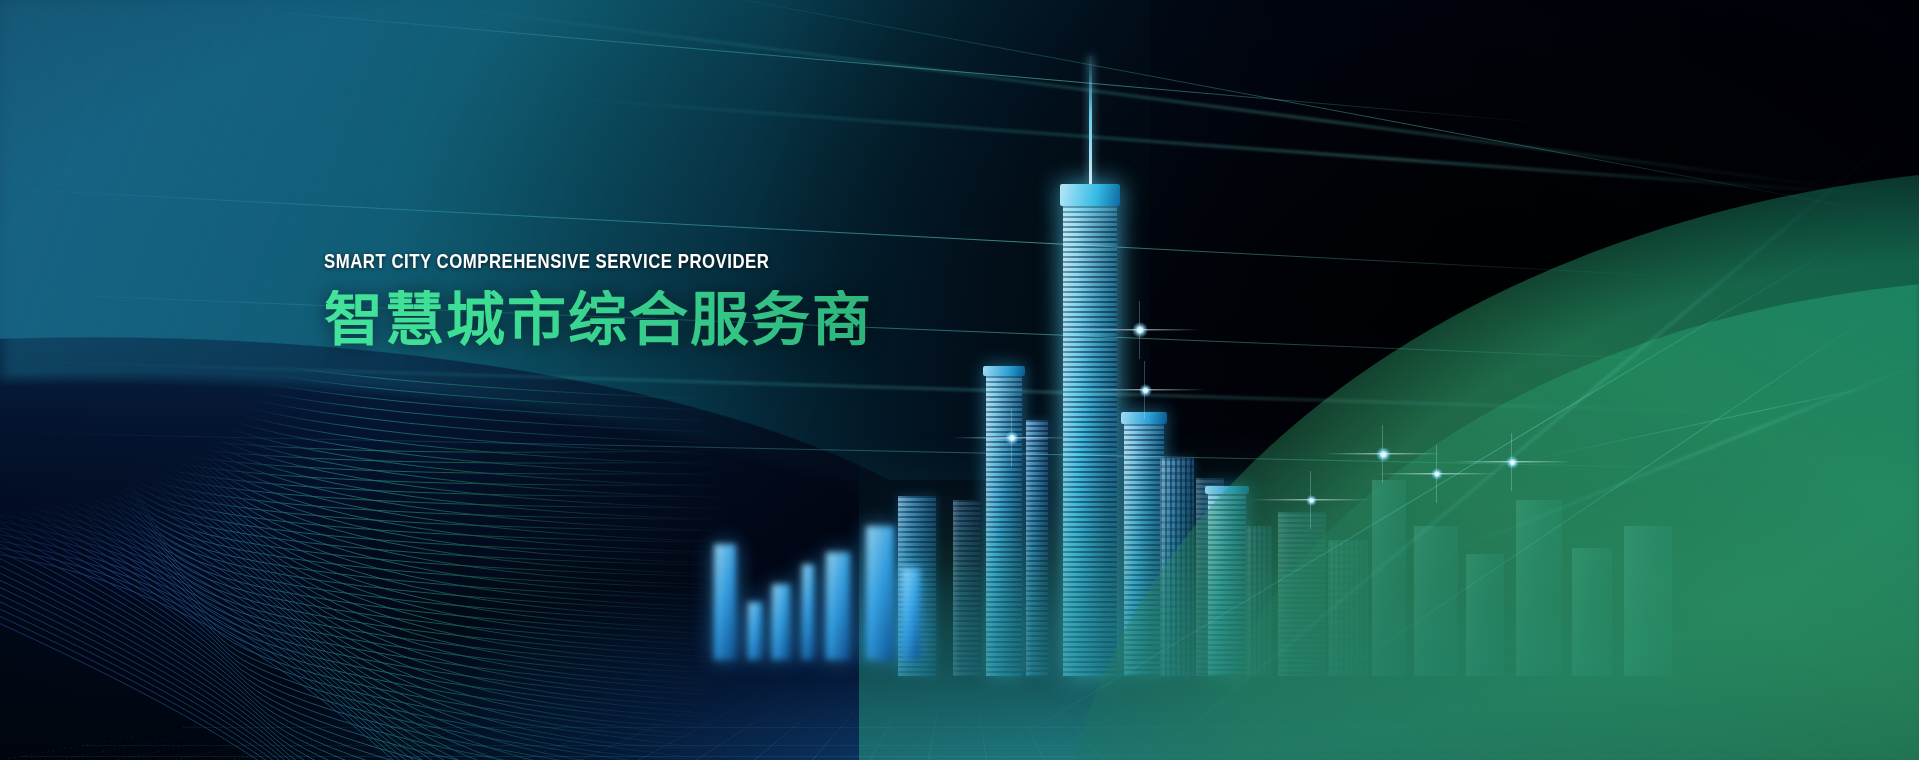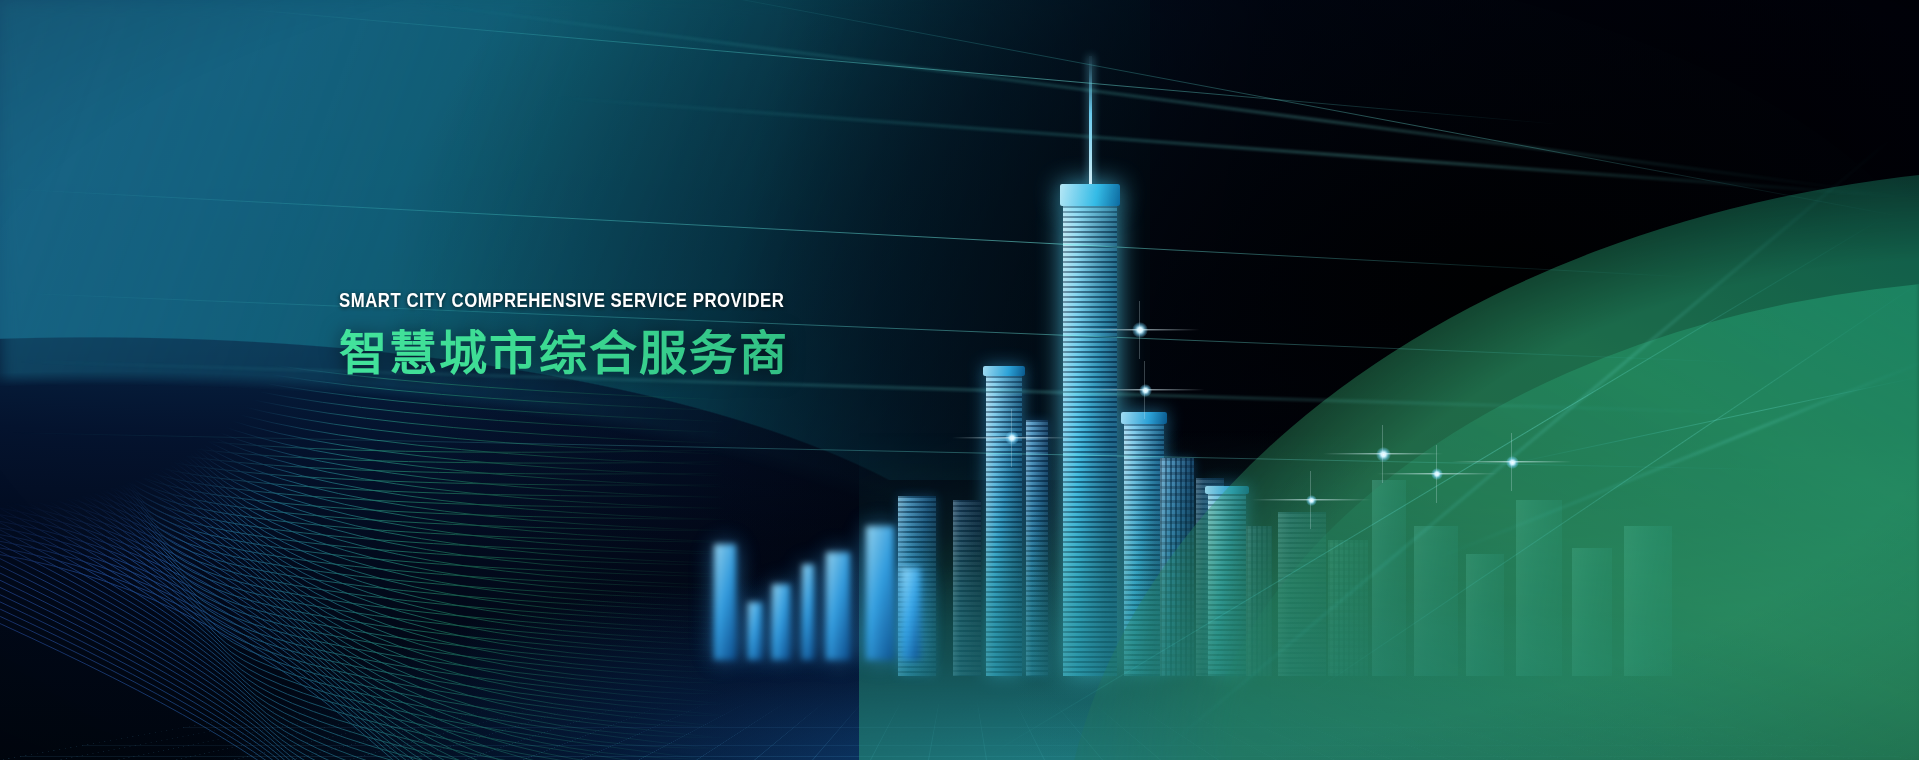--- a/index.html
+++ b/index.html
@@ -129,42 +129,41 @@
   .spark::before{width:120px;height:1.4px;transform:translate(-50%,-50%);}
   .spark::after{width:1.4px;height:58px;transform:translate(-50%,-50%);}
 
   
   #fg-blur{filter:blur(3.2px);}
   .fbar{position:absolute;bottom:0;border-radius:1px;}
 
   
   #text{
     position:absolute;
-    left:339px;
+    left:324px;
     top:252px;
     width:760px;
     z-index:40;
-    margin-top:39px;
   }
   #eyebrow{
     color:#fff;
     font-weight:700;
     font-size:19.5px;
     letter-spacing:.6px;
     line-height:1;
     margin:0 0 18px 0;
     transform:scaleX(.86);
     transform-origin:left center;
     white-space:nowrap;
     text-shadow:0 1px 5px rgba(0,0,0,.7);
     font-family:"Liberation Sans","DejaVu Sans",sans-serif;
   }
   #headline{
     margin:0 0 14px 0;
-    font-size:48px;
+    font-size:59px;
     line-height:1.02;
     font-weight:700;
     letter-spacing:2px;
     white-space:nowrap;
     background:linear-gradient(100deg,#43e39c 0%,#3ddc93 24%,#35c98a 48%,#2fb87e 68%,#27a271 84%,#1f8a63 100%);
     -webkit-background-clip:text;
     background-clip:text;
     color:transparent;
     -webkit-text-fill-color:transparent;
     filter:drop-shadow(0 2px 10px rgba(0,0,0,.55));

